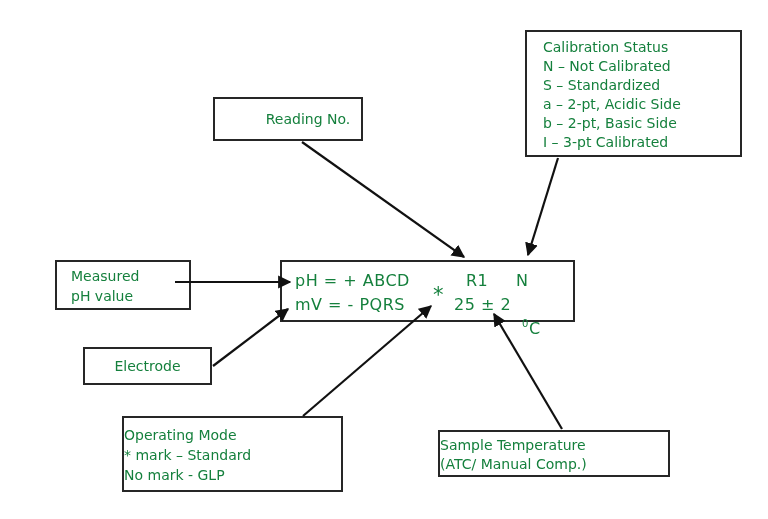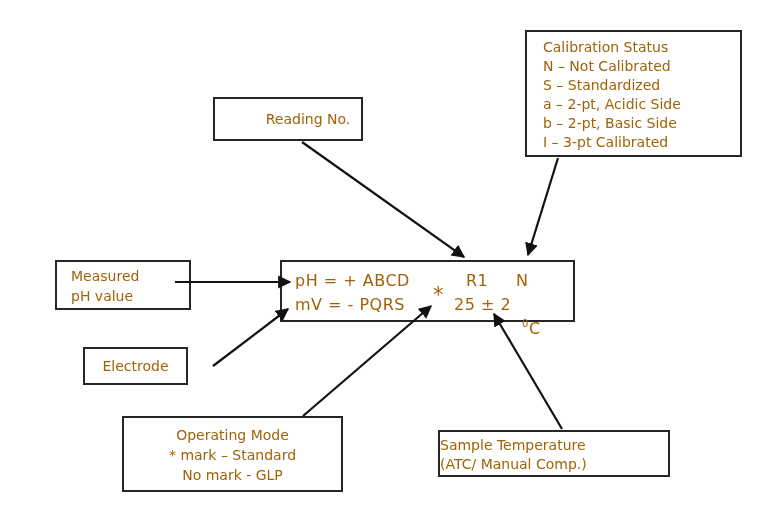--- a/index.html
+++ b/index.html
@@ -16,34 +16,34 @@
     color: #1c1c1c;
     overflow: hidden;
   }
   .box {
     position: absolute;
     border: 2px solid #262626;
     background: #ffffff;
     box-sizing: border-box;
     font-size: 14px;
     line-height: 19px;
-    color: #a16207;
+    color: #15803d;
   }
   .centered {
     display: flex;
     align-items: center;
     justify-content: center;
     text-align: center;
   }
   
   .cal-box        { left: 525px; top: 30px;  width: 217px; height: 127px; padding: 6px 0 0 16px; }
   .reading-box    { left: 213px; top: 97px;  width: 150px; height: 44px; padding-left: 40px; }
   .measured-box   { left: 55px;  top: 260px; width: 136px; height: 50px; padding: 4px 0 0 14px; line-height: 20px; }
-  .electrode-box  { left: 83px;  top: 347px; width: 105px; height: 38px; }
-  .opmode-box     { left: 122px; top: 416px; width: 221px; height: 76px; padding-top: 7px; text-align: center; line-height: 20px; }
+  .electrode-box  { left: 83px;  top: 347px; width: 129px; height: 38px; }
+  .opmode-box     { left: 122px; top: 416px; width: 221px; height: 76px; padding-top: 7px; text-align: left; line-height: 20px; }
   .samptemp-box   { left: 438px; top: 430px; width: 232px; height: 47px; padding-top: 4px; text-align: left; }
   
   .display-box    { left: 280px; top: 260px; width: 295px; height: 62px; font-size: 16px; letter-spacing: 0.5px; }
   .display-box span { position: absolute; white-space: nowrap; }
   .d-l1      { left: 13px;  top: 9px;  }
   .d-r1      { left: 184px; top: 9px;  }
   .d-status  { left: 234px; top: 9px;  }
   .d-l2      { left: 13px;  top: 33px; }
   .d-mark    { left: 151px; top: 24px; font-size: 21px; letter-spacing: 0; }
   .d-temp    { left: 172px; top: 33px; }

